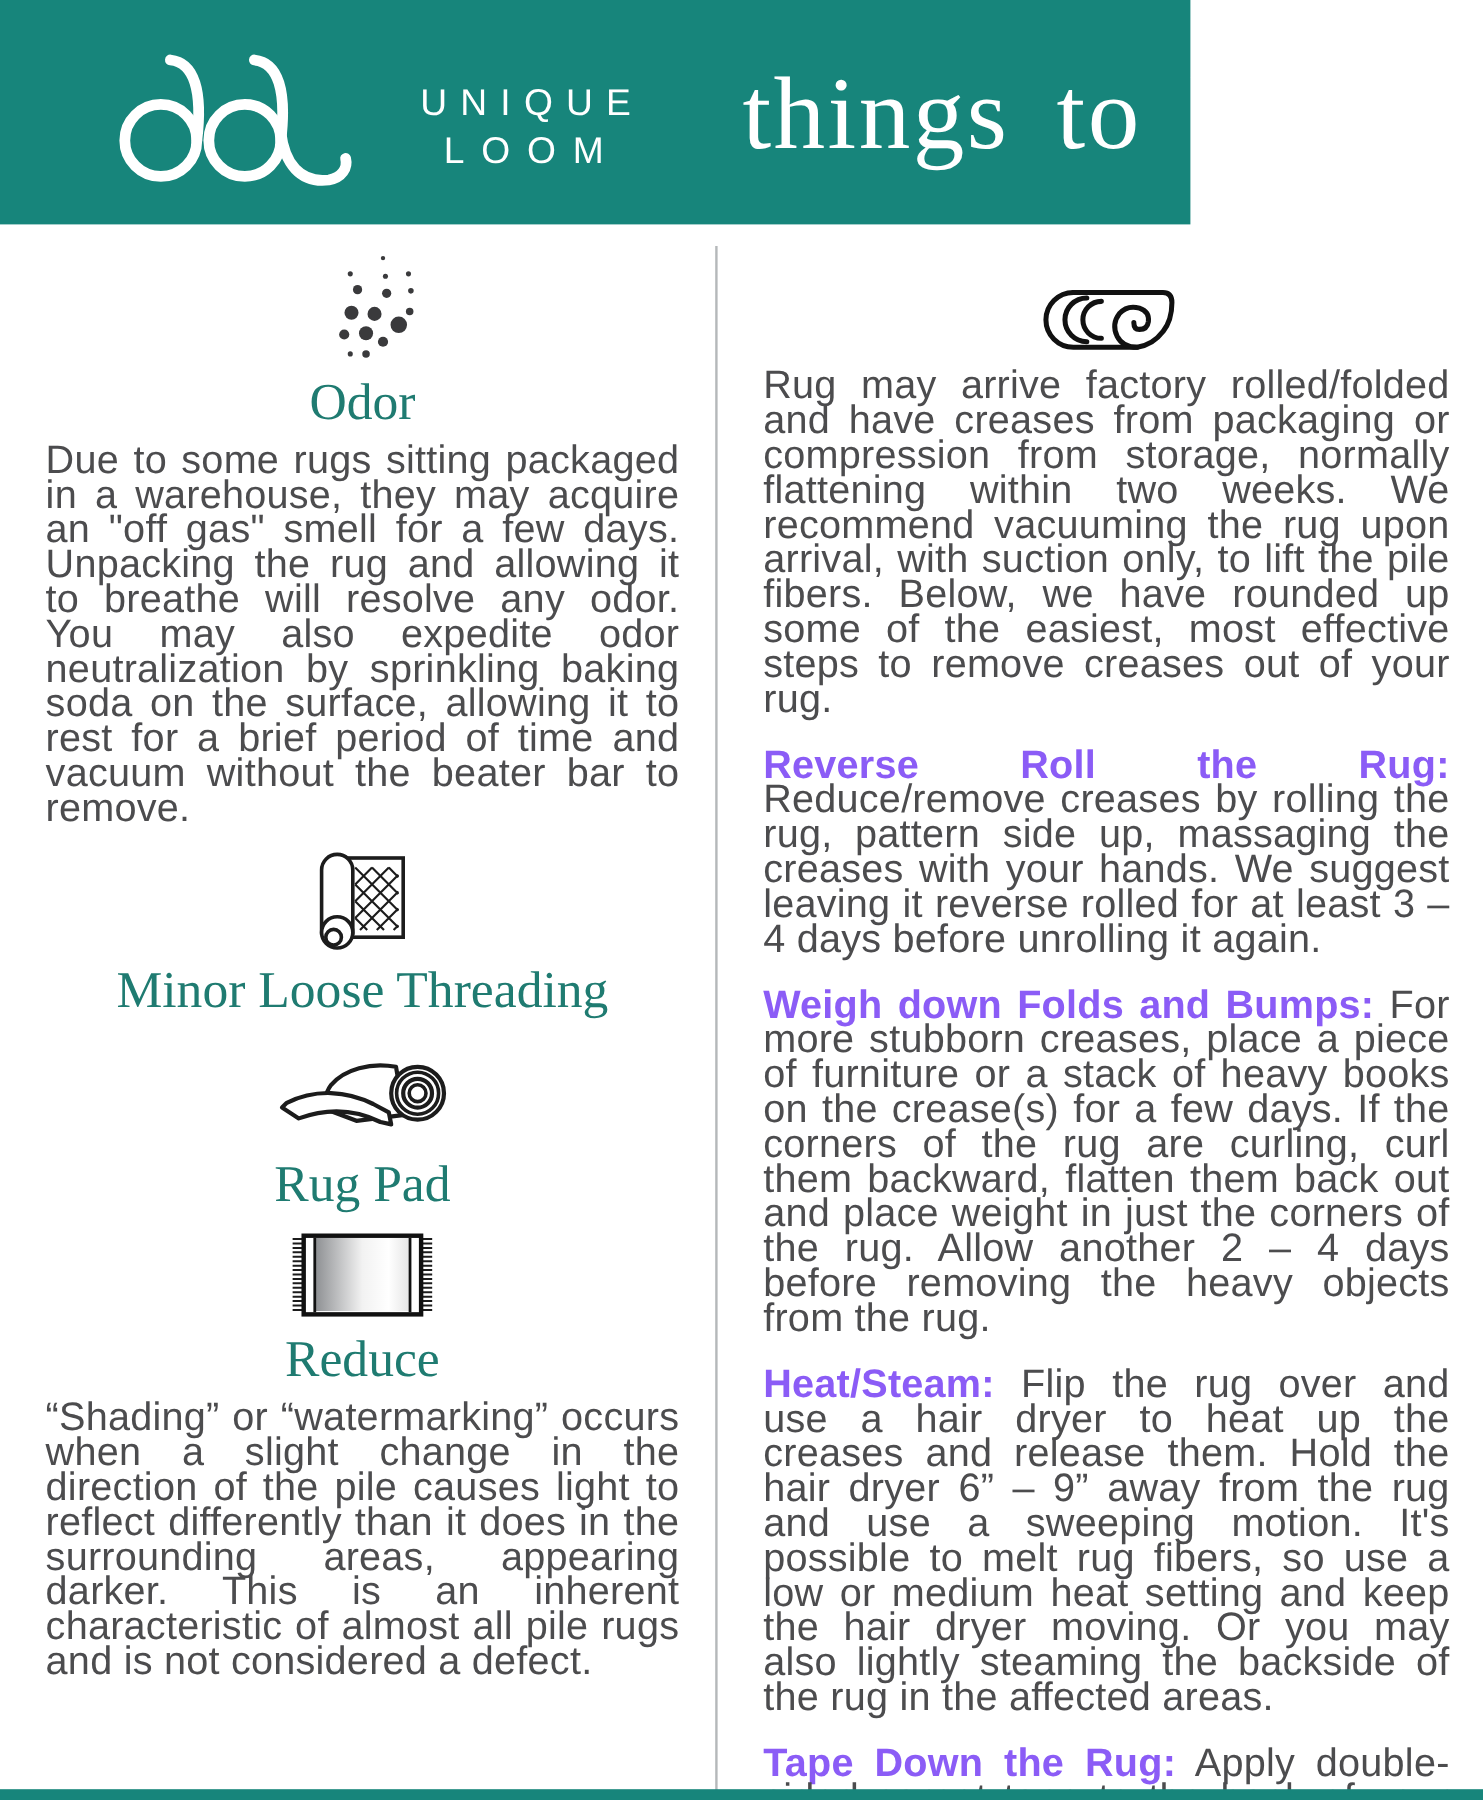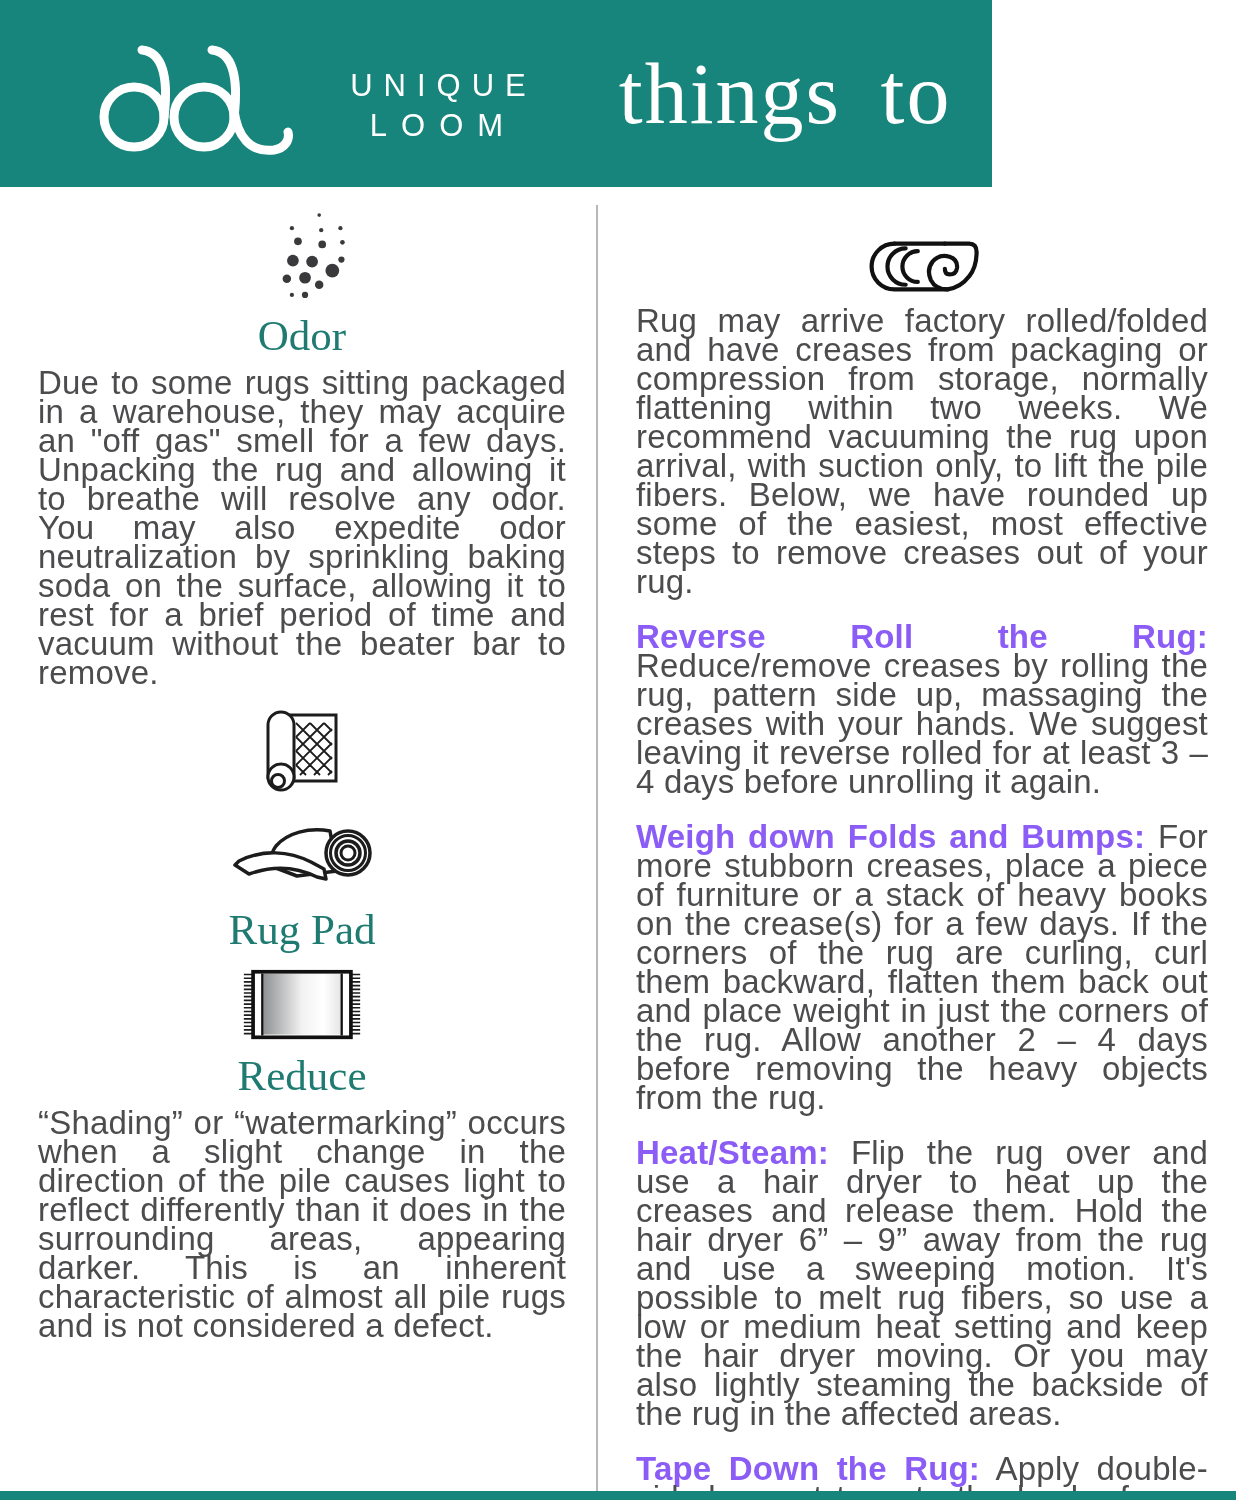--- a/index.html
+++ b/index.html
@@ -130,20 +130,21 @@
       <svg width="80" height="92" viewBox="0 0 80 92" fill="none">
         <rect x="28" y="14" width="46" height="66" fill="#ffffff" class="ink" stroke-width="3"></rect>
         <path class="ink" stroke-width="1.8" d="M34 22 L70 58 M34 36 L70 72 M34 50 L58 74 M34 64 L44 74 M48 22 L70 44 M62 22 L70 30
                  M34 36 L48 22 M34 50 L62 22 M34 64 L70 28 M38 74 L70 42 M52 74 L70 56 M66 74 L70 70"></path>
         <path d="M6 78 V24 a13 13 0 0 1 26 0 v54 z" fill="#ffffff"></path>
         <path class="ink" stroke-width="3" fill="none" d="M6 78 V24 a13 13 0 0 1 26 0 v54"></path>
         <circle cx="19" cy="76" r="13" fill="#ffffff" class="ink" stroke-width="3"></circle>
         <circle cx="16" cy="80" r="6.5" fill="#ffffff" class="ink" stroke-width="3"></circle>
       </svg>
     </div>
+    <h2 class="section-heading">Minor Loose Threading</h2>
 
     <div class="icon-wrap mt-s3">
       <svg width="158" height="80" viewBox="0 0 150 80" fill="none">
         <path d="M103 14 C82 10 60 16 49 29 C43 37 43 45 49 51 L70 59 L110 54 Z" fill="#ffffff" class="ink" stroke-width="3.5" stroke-linejoin="round"></path>
         <path d="M12 44 C36 32 62 34 84 45 L97 52 L99 62 L90 60 C68 49 44 49 22 57 L8 48 Z" fill="#ffffff" class="ink" stroke-width="3.5" stroke-linejoin="round"></path>
         <circle cx="121" cy="36" r="22" fill="#ffffff" class="ink" stroke-width="3.5"></circle>
         <circle cx="121" cy="36" r="17.5" fill="none" class="ink" stroke-width="3"></circle>
         <circle cx="121" cy="36" r="12" fill="#ffffff" class="ink" stroke-width="3.5"></circle>
         <circle cx="121" cy="36" r="7" fill="#ffffff" class="ink" stroke-width="3"></circle>
       </svg>

